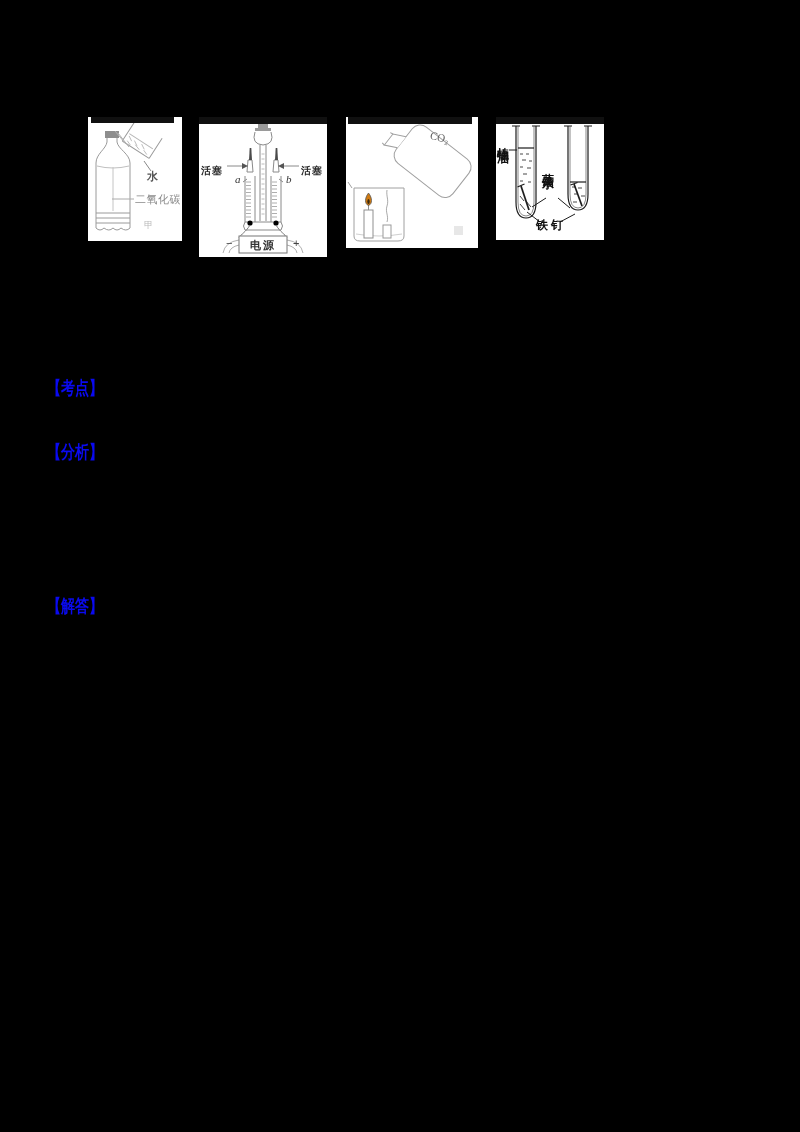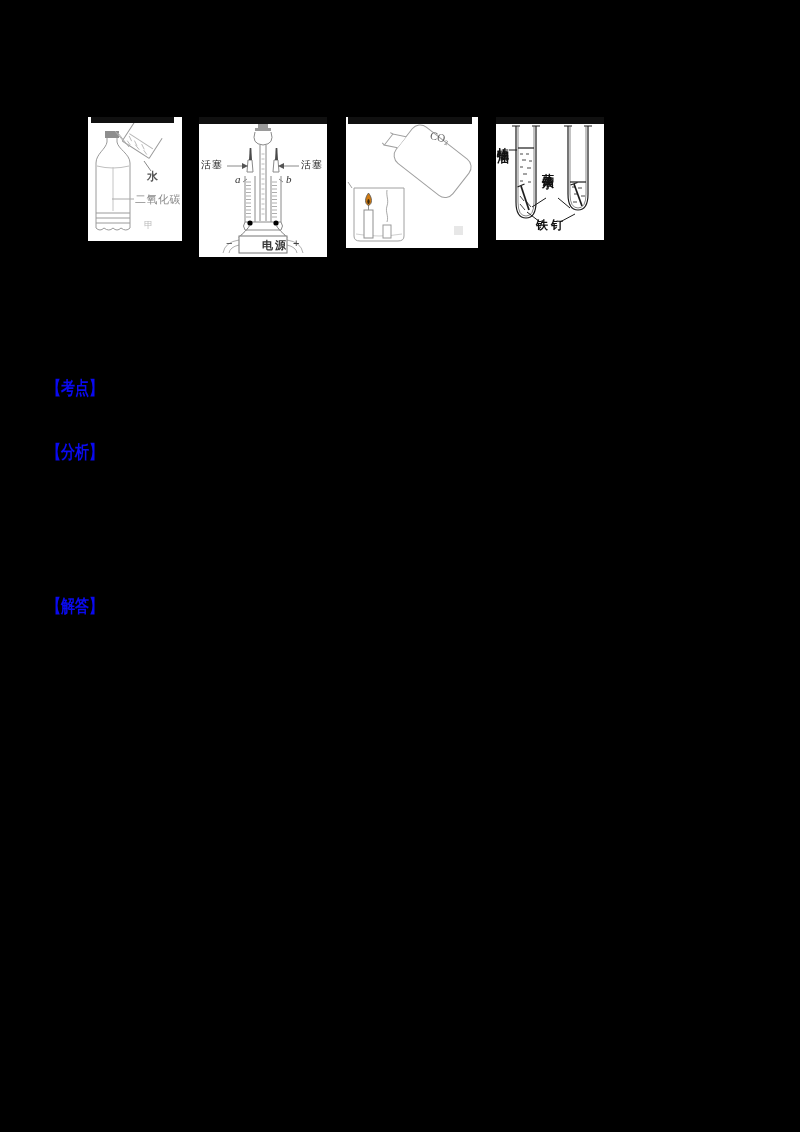--- a/index.html
+++ b/index.html
@@ -22,26 +22,26 @@
   #p3 .topbar{left:2px;width:124px;}
   #p4 .topbar{left:0;width:108px;}
   #p1 svg{top:6px;} #p2 svg{top:7px;} #p3 svg{top:7px;} #p4 svg{top:7px;}
 
   
   .lbl-water{left:59px;top:54px;font-size:11px;color:#555;font-weight:bold;}
   .lbl-co2gas{left:47px;top:77px;font-size:11px;color:#8a8a8a;letter-spacing:.5px;}
   .lbl-jia{left:56px;top:104px;font-size:9px;color:#b9b9b9;}
 
   
-  .lbl-piston{font-size:10px;color:#2a2a2a;font-weight:normal;letter-spacing:1px;}
+  .lbl-piston{font-size:10px;color:#2a2a2a;font-weight:bold;letter-spacing:1px;margin-top:6px;}
   .lbl-piston.left{left:2px;top:43px;}
   .lbl-piston.right{left:102px;top:43px;}
   .lbl-ab{font-family:"Liberation Serif",serif;font-style:italic;font-size:11px;color:#333;}
   .lbl-a{left:36px;top:57px;} .lbl-b{left:87px;top:57px;}
-  .lbl-power{left:63px;top:123px;width:40px;font-size:11px;font-weight:bold;color:#333;letter-spacing:2px;}
+  .lbl-power{left:51px;top:123px;width:40px;font-size:11px;font-weight:bold;color:#333;letter-spacing:2px;}
   .lbl-minus{left:27px;top:121px;font-size:11px;color:#444;}
   .lbl-plus{left:94px;top:121px;font-size:11px;color:#444;}
 
   
   .lbl-co2bottle{left:84px;top:15px;font-size:11px;color:#5a5a5a;
     font-family:"Liberation Serif",serif;transform:rotate(13deg);}
 
   
   .vtext{writing-mode:vertical-rl;text-orientation:upright;font-weight:bold;color:#111;}
   .lbl-oil{left:1px;top:20px;font-size:12px;letter-spacing:2px;}

